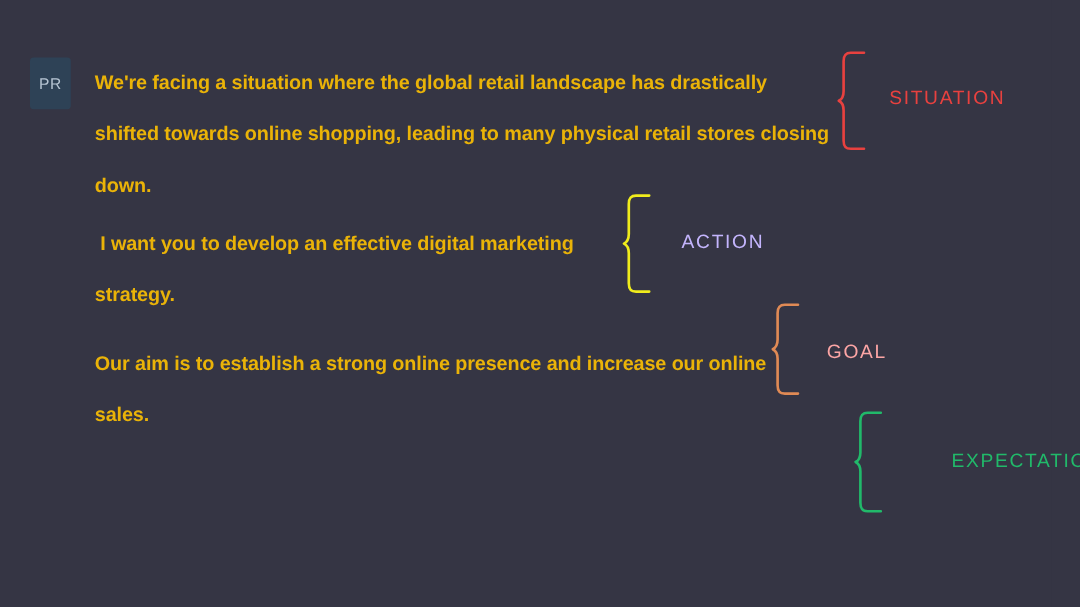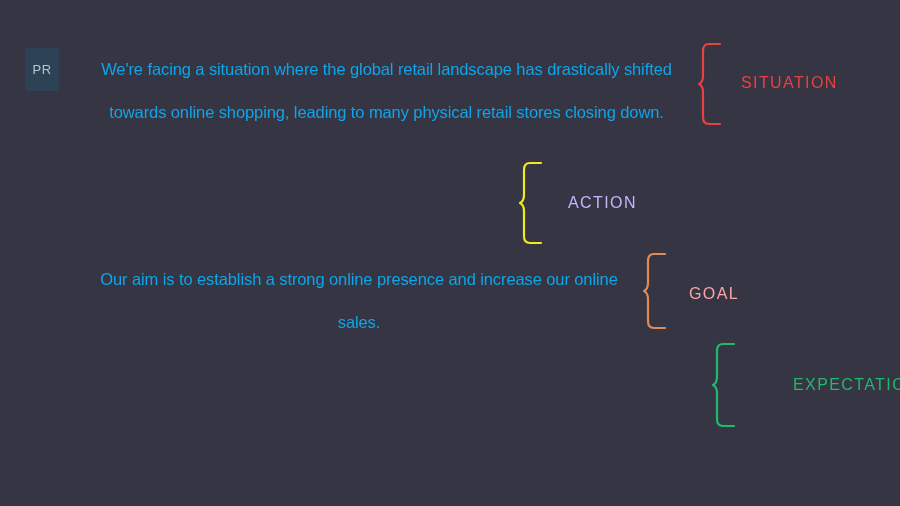--- a/index.html
+++ b/index.html
@@ -11,21 +11,20 @@
     height: 506px;
     background: #353544;
     font-family: "Liberation Sans", sans-serif;
     overflow: hidden;
   }
   #canvas {
     position: relative;
     width: 876px;
     height: 506px;
     background: #353544;
-    text-align: center;
   }
 
   
   #avatar-badge {
     position: absolute;
     left: 25px;
     top: 48px;
     width: 34px;
     height: 43px;
     background: #2e4256;
@@ -37,30 +36,31 @@
   #avatar-badge .initials {
     color: #b6c4d2;
     font-size: 13px;
     font-family: "Liberation Sans", sans-serif;
     letter-spacing: 0.5px;
   }
 
   
   .block {
     position: absolute;
-    color: #0ea5e9;
+    color: #eab308;
     font-family: "Liberation Sans Narrow", "Liberation Sans", sans-serif;
     font-size: 16.5px;
     line-height: 43px;
     white-space: pre-wrap;
     letter-spacing: -0.1px;
+    font-weight: bold;
   }
   #block-situation   { left: 79px; top: 48px;  width: 615px; }
   #block-action      { left: 79px; top: 182px; width: 430px; }
-  #block-goal        { left: 79px; top: 258px; width: 560px; }
+  #block-goal        { left: 79px; top: 282px; width: 560px; }
   #block-expectation { left: 79px; top: 356px; width: 635px; }
 
   
   .brace {
     position: absolute;
   }
   .brace svg { display: block; overflow: visible; }
 
   
   .tag-label {
@@ -83,20 +83,21 @@
   <div class="block" id="block-situation">We're facing a situation where the global retail landscape has drastically shifted towards online shopping, leading to many physical retail stores closing down.</div>
 
   <div class="brace" id="brace-situation" style="left:698px; top:43px;">
     <svg width="30" height="82" viewBox="0 0 30 82" fill="none">
       <path d="M22 1 H11 C6 1 5 4 5 8 V33 C5 38 3 40 1 41 C3 42 5 44 5 49 V74 C5 78 6 81 11 81 H22" stroke="#e8413f" stroke-width="2.2" stroke-linecap="round" stroke-linejoin="round"></path>
     </svg>
   </div>
 
   <div class="tag-label" id="label-situation" style="left:741px; top:74px; color:#e8413f;">SITUATION</div>
 
+  <div class="block" id="block-action"> I want you to develop an effective digital marketing strategy.</div>
 
   <div class="brace" id="brace-action" style="left:519px; top:162px;">
     <svg width="30" height="82" viewBox="0 0 30 82" fill="none">
       <path d="M22 1 H11 C6 1 5 4 5 8 V33 C5 38 3 40 1 41 C3 42 5 44 5 49 V74 C5 78 6 81 11 81 H22" stroke="#f0ec1c" stroke-width="2.2" stroke-linecap="round" stroke-linejoin="round"></path>
     </svg>
   </div>
 
   <div class="tag-label" id="label-action" style="left:568px; top:194px; color:#c4b5fd;">ACTION</div>
 
   <div class="block" id="block-goal">Our aim is to establish a strong online presence and increase our online sales.</div>

